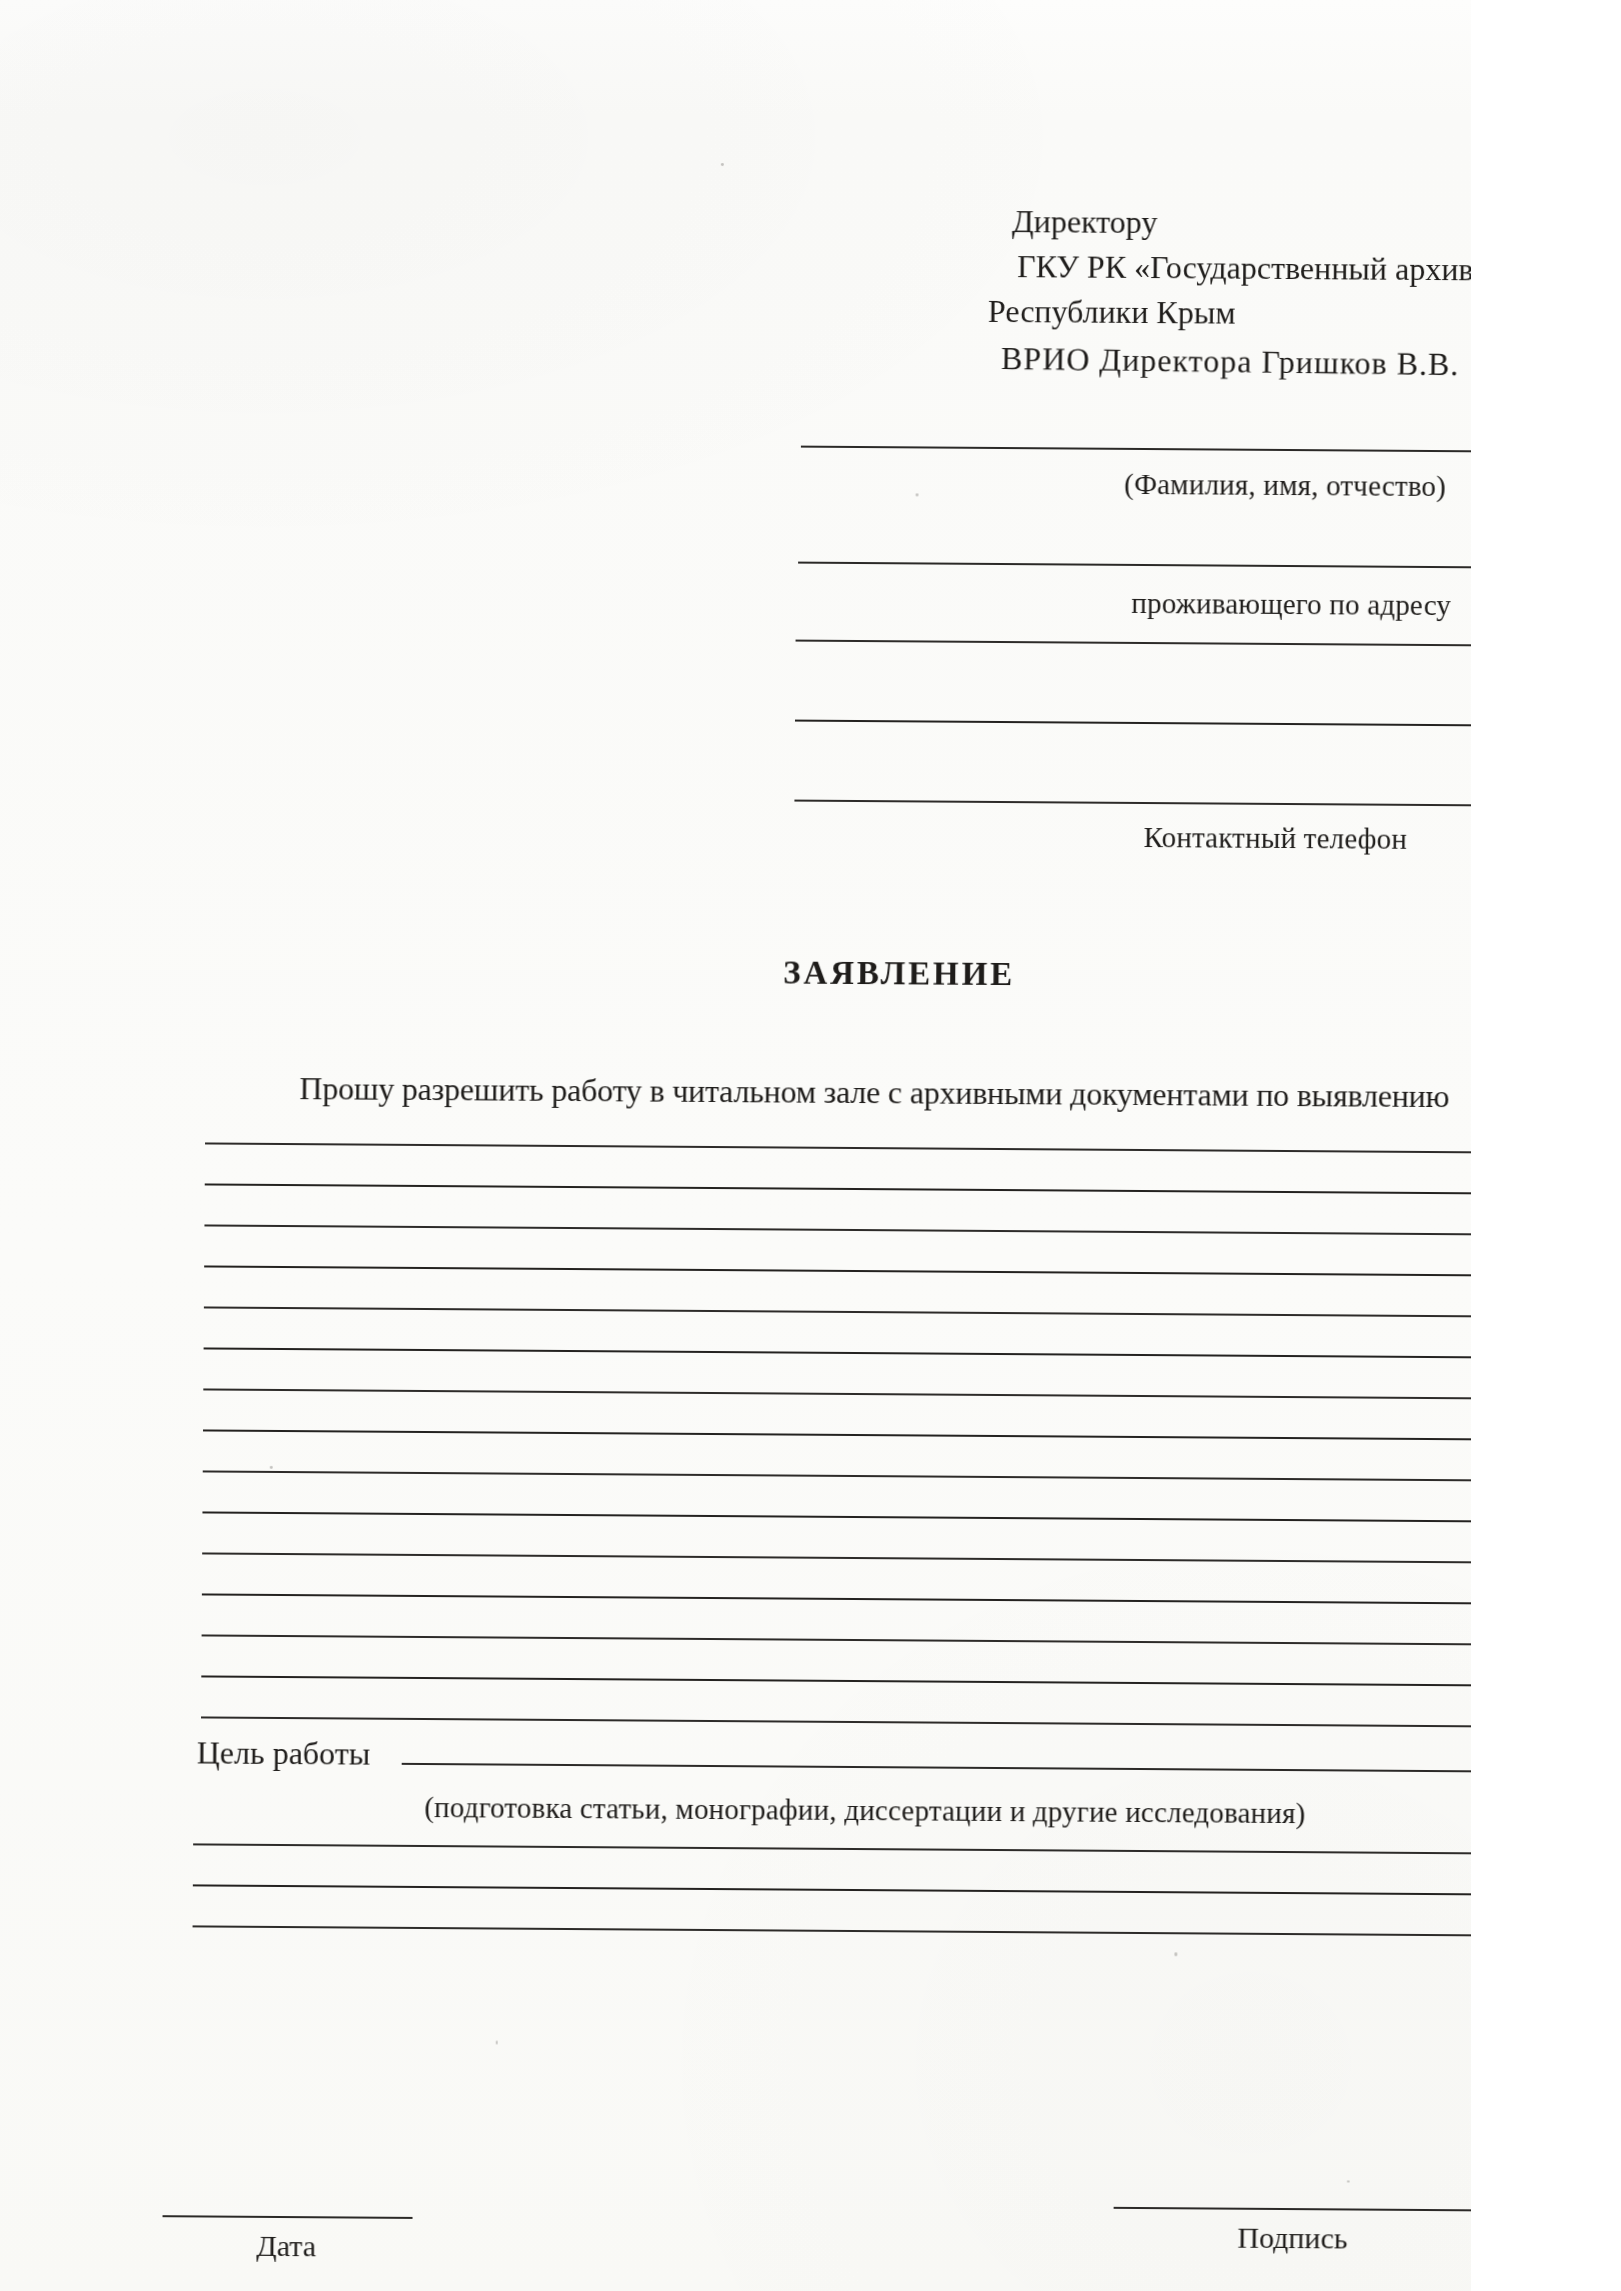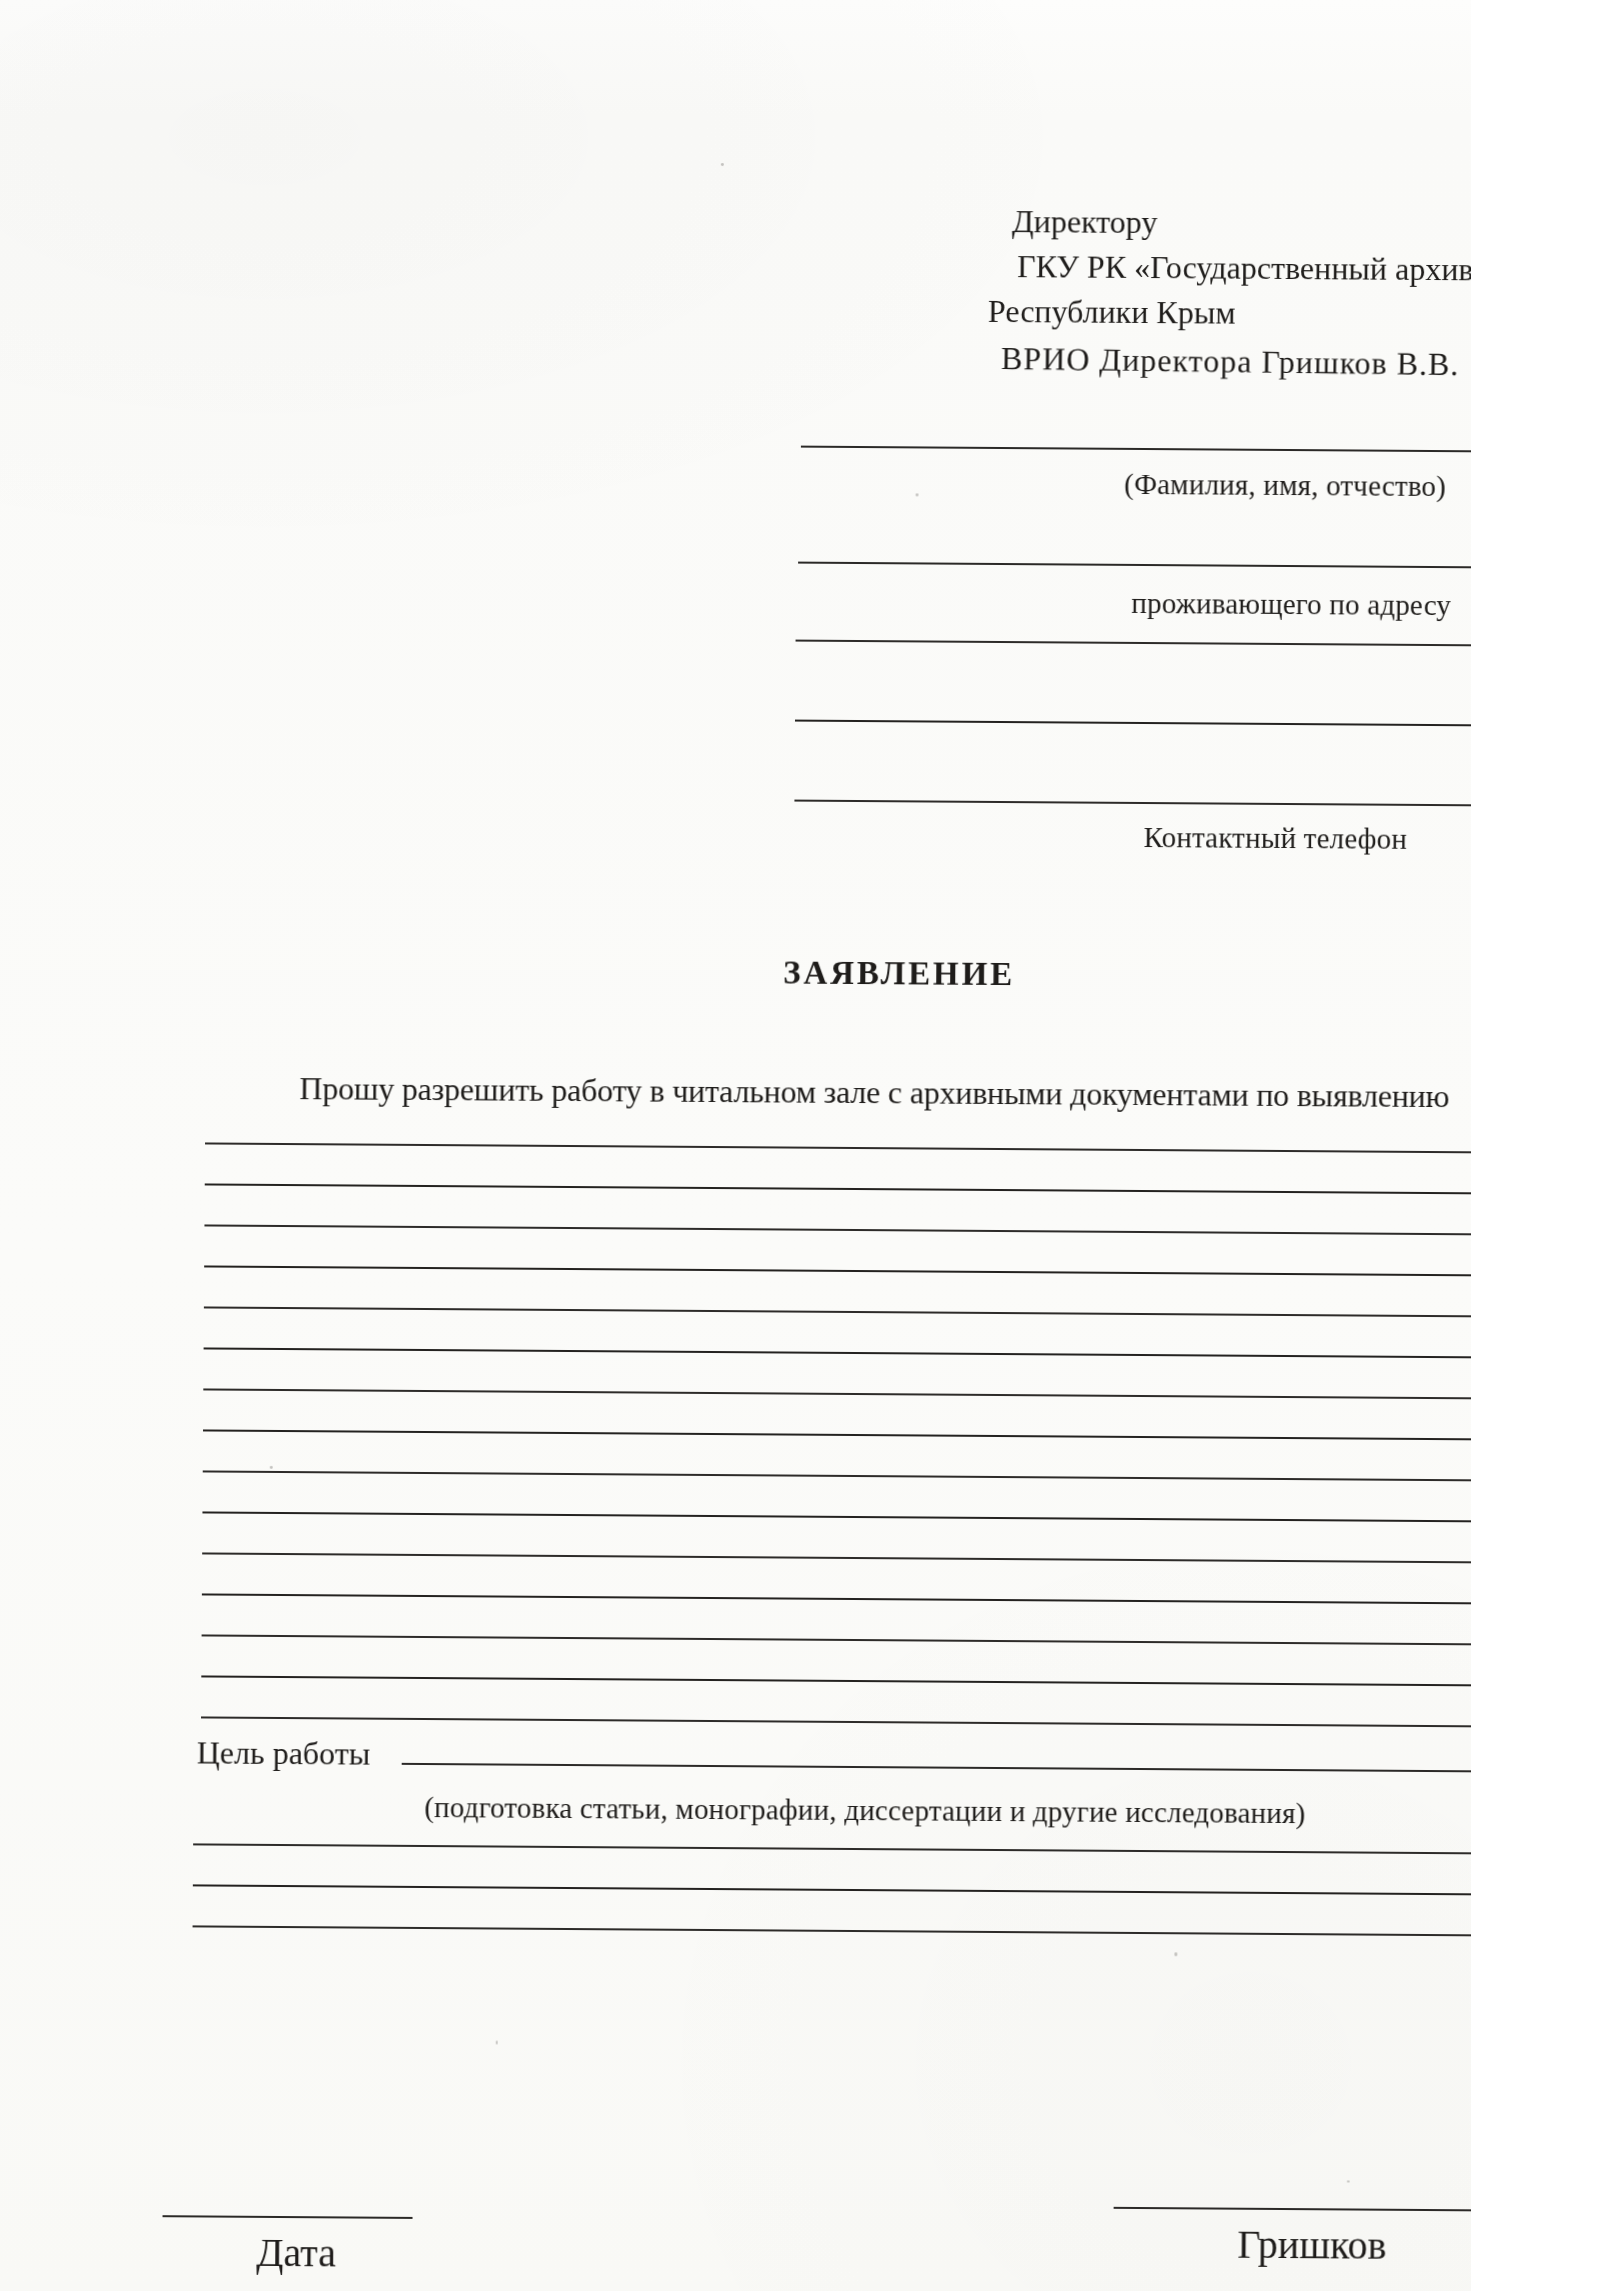--- a/index.html
+++ b/index.html
@@ -52,21 +52,21 @@
   .main-lines{left:213px;top:1102px;width:1362px;}
   .purpose-lines{left:206px;top:1803px;width:1374px;}
   .rr{border-bottom:2.9px solid #2d2b29;}
   .rr:nth-child(even){border-bottom-color:#242220;}
   .main-lines .rr,.purpose-lines .rr{height:39px;}
   .addr-extra .rr{height:78px;}
 
   .title{left:790px;top:949px;font-size:33px;font-weight:700;letter-spacing:2.9px;}
   .request{left:307px;top:1068px;font-size:32px;letter-spacing:-0.2px;}
   .purpose-label{left:209px;top:1733px;font-size:32px;}
-  .foot-label{font-size:40px;}
+  .foot-label{font-size:30px;}
   .date-label{left:272px;top:2227px;}
   .sig-label{left:1253px;top:2212px;}
 
   
   .speck{position:absolute;border-radius:50%;background:#8f8d8a;opacity:.5;}
 </style>
 </head>
 <body>
 
 <div class="page">
@@ -116,21 +116,21 @@
     <div class="caption cap-purpose">(подготовка статьи, монографии, диссертации и другие исследования)</div>
     <div class="lines-block purpose-lines">
         <div class="rr"></div>
         <div class="rr"></div>
         <div class="rr"></div>
       </div>
 
     <div class="rule date-line"></div>
     <div class="txt foot-label date-label">Дата</div>
     <div class="rule sig-line"></div>
-    <div class="txt foot-label sig-label">Гришков</div>
+    <div class="txt foot-label sig-label">Подпись</div>
 
     <div class="speck" style="left:722px;top:158px;width:2.9px;height:2.9px;"></div>
     <div class="speck" style="left:919px;top:487px;width:2.9px;height:2.9px;"></div>
     <div class="speck" style="left:1188px;top:1944px;width:2.9px;height:3.9px;"></div>
     <div class="speck" style="left:280px;top:1464px;width:2.9px;height:2.9px;"></div>
     <div class="speck" style="left:510px;top:2037px;width:2px;height:3.9px;"></div>
     <div class="speck" style="left:1362px;top:2171px;width:2.9px;height:2px;"></div>
   </div>
 </div>
 

